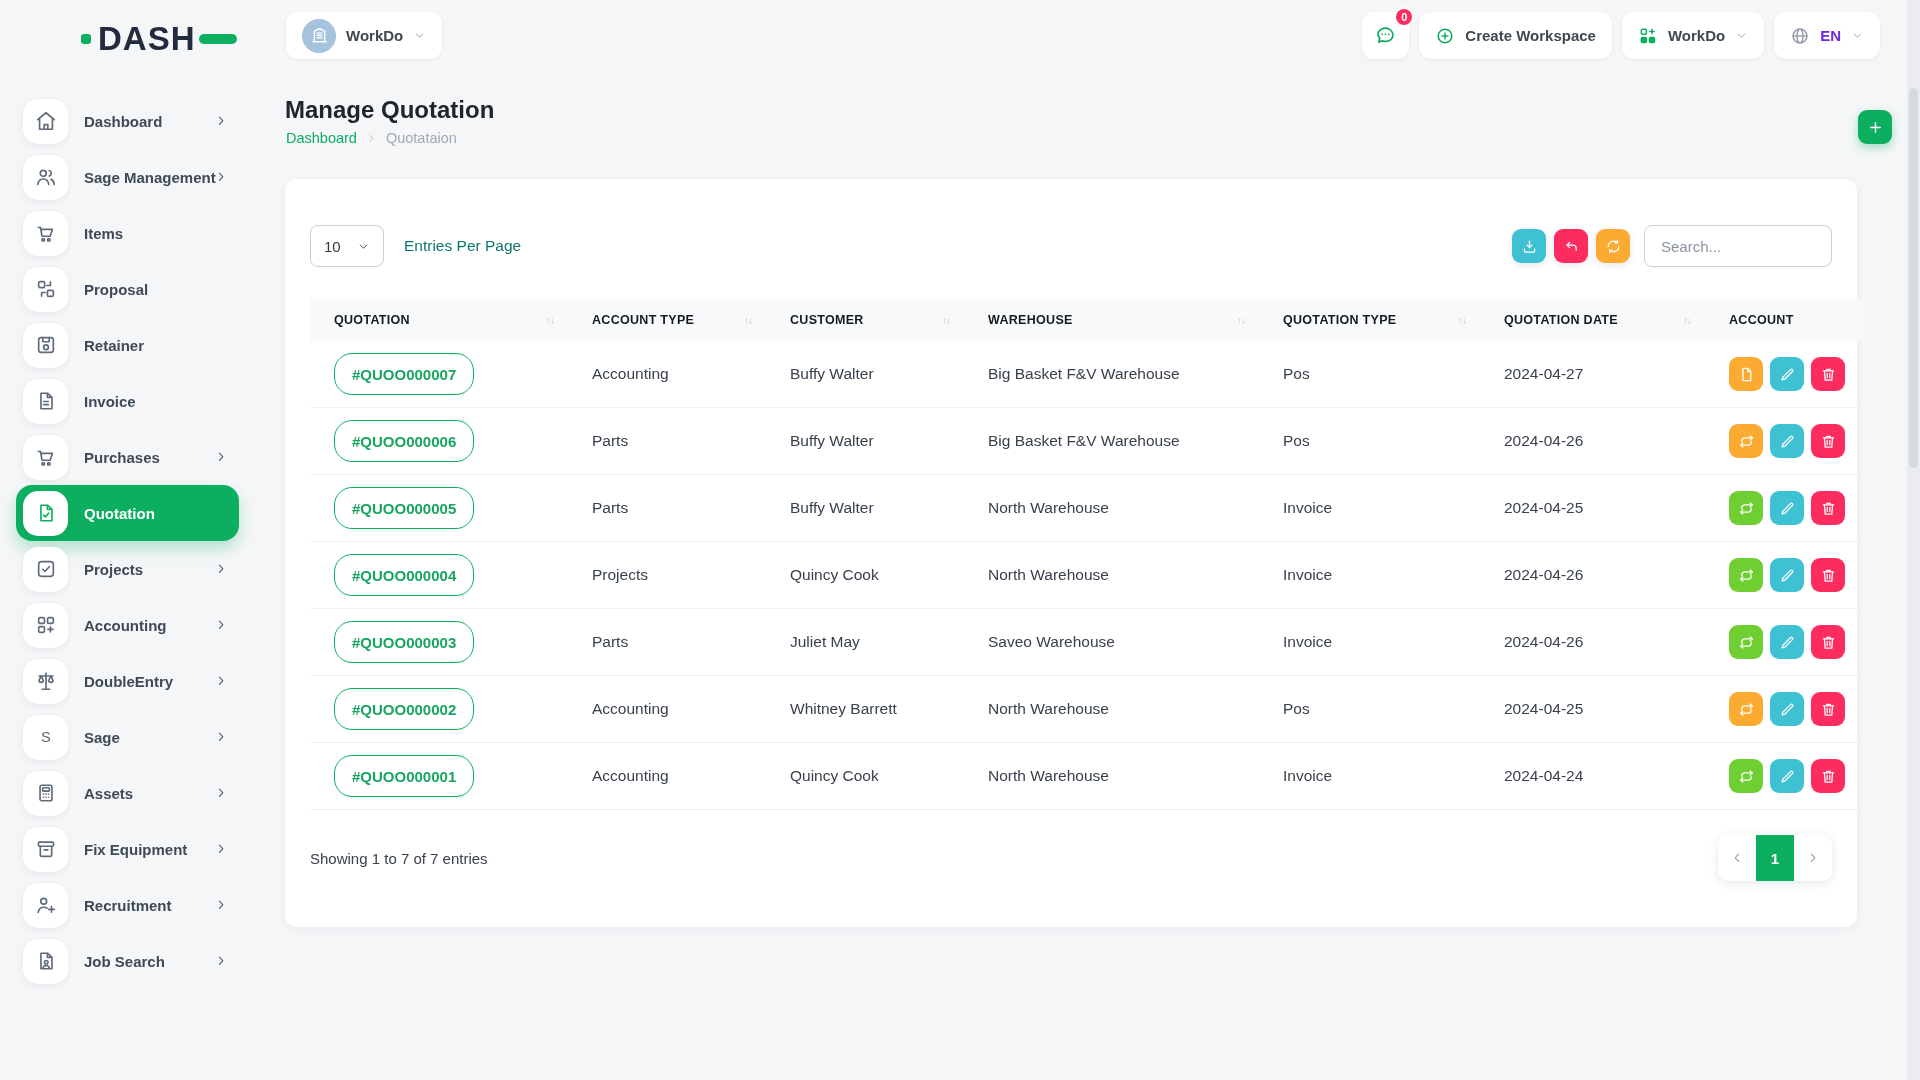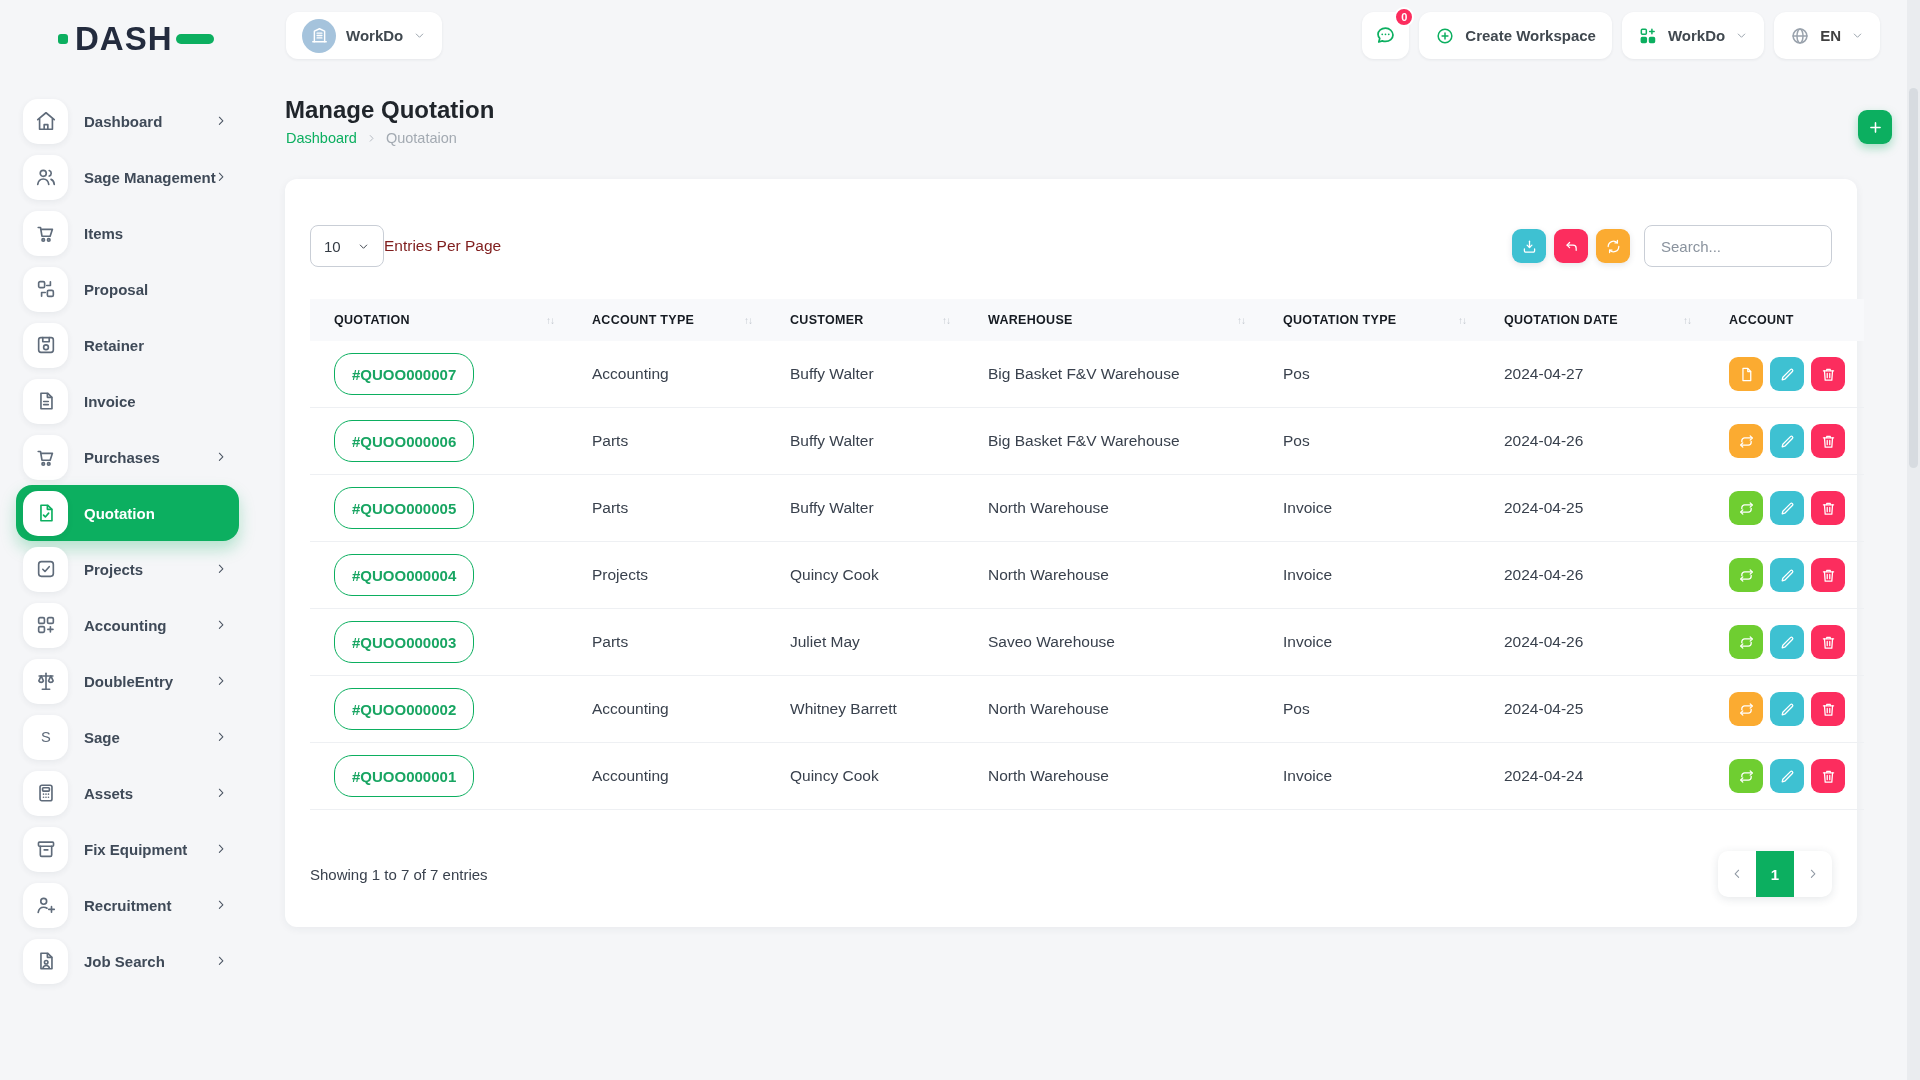--- a/index.html
+++ b/index.html
@@ -1,21 +1,21 @@
 <!DOCTYPE html>
 <html><head>
 <meta charset="utf-8">
 <style>
   html,body{margin:0;padding:0}
   body{width:1920px;height:1080px;overflow:hidden;background:#f5f6f8;
        font-family:"Liberation Sans",sans-serif;color:#39414d;-webkit-font-smoothing:antialiased}
   .stage{position:relative;width:1920px;height:1080px}
 
   
-  .logo{position:absolute;left:58px;top:20px;display:flex;align-items:center;gap:7px}
+  .logo{position:absolute;left:81px;top:20px;display:flex;align-items:center;gap:7px}
   .logo .dot{width:10px;height:10px;border-radius:3px;background:#0caf60}
   .logo .word{font-size:33px;font-weight:800;letter-spacing:1px;color:#232b3e}
   .logo .dash{width:38px;height:10px;border-radius:5px;background:#0caf60;margin-left:-4px}
 
   .pill{display:flex;align-items:center;gap:10px;height:47px;background:#fff;border:none;
         border-radius:12px;padding:0 16px;box-shadow:0 1px 3px rgba(30,40,60,.07);
         font-family:inherit;font-size:15px;font-weight:600;color:#40484f;cursor:pointer}
   .ws-switch{position:absolute;left:286px;top:12px}
   .ws-avatar{width:34px;height:34px;border-radius:50%;background:#a5c3dc;display:flex;
              align-items:center;justify-content:center;color:#fff}
@@ -28,21 +28,21 @@
             box-shadow:0 1px 3px rgba(30,40,60,.07);display:flex;align-items:center;justify-content:center;
             color:#0caf60;cursor:pointer}
   .chat-btn svg{width:23px;height:23px}
   .badge{position:absolute;top:-5px;right:-5px;min-width:20px;height:20px;border-radius:50%;
          background:#fc2d5e;border:2px solid #fff;color:#fff;font-size:11px;font-weight:700;
          display:flex;align-items:center;justify-content:center;box-sizing:border-box}
   .grn-ic{color:#0caf60;display:flex}
   .grn-ic svg{width:20px;height:20px}
   .gray-ic{color:#9aa3ad;display:flex}
   .gray-ic svg{width:20px;height:20px}
-  .lang-code{color:#404040;font-weight:700}
+  .lang-code{color:#6d28d9;font-weight:700}
 
   
   .sidebar{position:absolute;left:0;top:72px;width:256px;bottom:0;padding-top:21px;overflow:hidden}
   .s-item{position:relative;height:56px;margin:0 17px 0 16px;padding-left:7px;display:flex;
           align-items:center;border-radius:16px;cursor:pointer}
   .s-ic{width:45px;height:45px;border-radius:15px;background:#fff;
         box-shadow:0 2px 6px rgba(40,50,70,.07);display:flex;align-items:center;justify-content:center;
         color:#5f6b7a;flex:none}
   .s-ic svg{width:22px;height:22px}
   .s-label{margin-left:16px;font-size:15px;font-weight:600;color:#3f4a58;white-space:nowrap}
@@ -65,21 +65,21 @@
   .add-btn svg{width:17px;height:17px}
 
   
   .card{position:absolute;left:285px;top:179px;width:1572px;height:748px;background:#fff;
         border-radius:12px;box-shadow:0 2px 8px rgba(40,50,70,.06)}
   .toolbar{position:absolute;left:25px;right:25px;top:46px;height:42px;display:flex;align-items:center}
   .select{display:flex;align-items:center;justify-content:space-between;width:74px;height:42px;
           box-sizing:border-box;padding:0 13px;border:1px solid #c9ced6;border-radius:8px;background:#fff;
           font-size:15px;color:#343b44;cursor:pointer}
   .select .chev-sm{color:#3c434c}
-  .tb-label{font-size:15.5px;color:#7f1d1d}
+  .tb-label{margin-left:20px;font-size:15.5px;color:#0f766e}
   .tb-spacer{flex:1}
   .tb-btn{width:34px;height:34px;margin-left:8px;border:none;border-radius:9px;color:#fff;
           display:flex;align-items:center;justify-content:center;cursor:pointer;
           box-shadow:0 2px 6px rgba(40,50,70,.12)}
   .tb-btn svg{width:17px;height:17px}
   .search{margin-left:14px;width:188px;height:42px;box-sizing:border-box;border:1px solid #c9ced6;
           border-radius:8px;padding:0 16px;font-family:inherit;font-size:15px;color:#343b44;outline:none}
   .search::placeholder{color:#8a939e}
 
   
@@ -96,21 +96,21 @@
   tbody td{height:66px;border-bottom:1px solid #eef0f3;padding:0 6px 0 24px;font-size:15.5px;
            color:#39414d;white-space:nowrap;overflow:hidden}
   .q-pill{display:inline-flex;align-items:center;height:40px;padding:0 17px;border:1.5px solid #0caf60;
           border-radius:18px;color:#18a562;font-size:15px;font-weight:600;background:#fff;cursor:pointer}
   .actions{display:flex;gap:7px}
   .act-btn{width:34px;height:34px;border:none;border-radius:9px;display:flex;align-items:center;
            justify-content:center;color:#fff;cursor:pointer;flex:none}
   .act-btn svg{width:17px;height:17px}
 
   
-  .card-footer{position:absolute;left:25px;right:25px;bottom:30px;height:46px;display:flex;
+  .card-footer{position:absolute;left:25px;right:25px;bottom:46px;height:46px;display:flex;
                align-items:center;justify-content:space-between}
   .summary{font-size:15px;color:#39414d}
   .pager{display:flex;height:46px;background:#fff;border-radius:10px;overflow:hidden;
          box-shadow:0 2px 10px rgba(44,54,74,.12)}
   .pg{width:38px;height:46px;border:none;background:transparent;display:flex;align-items:center;
       justify-content:center;color:#8f98a3;cursor:pointer;font-family:inherit;font-size:15px}
   .pg svg{width:14px;height:14px}
   .pg.active{background:#0caf60;color:#fff;font-weight:600}
 
   

